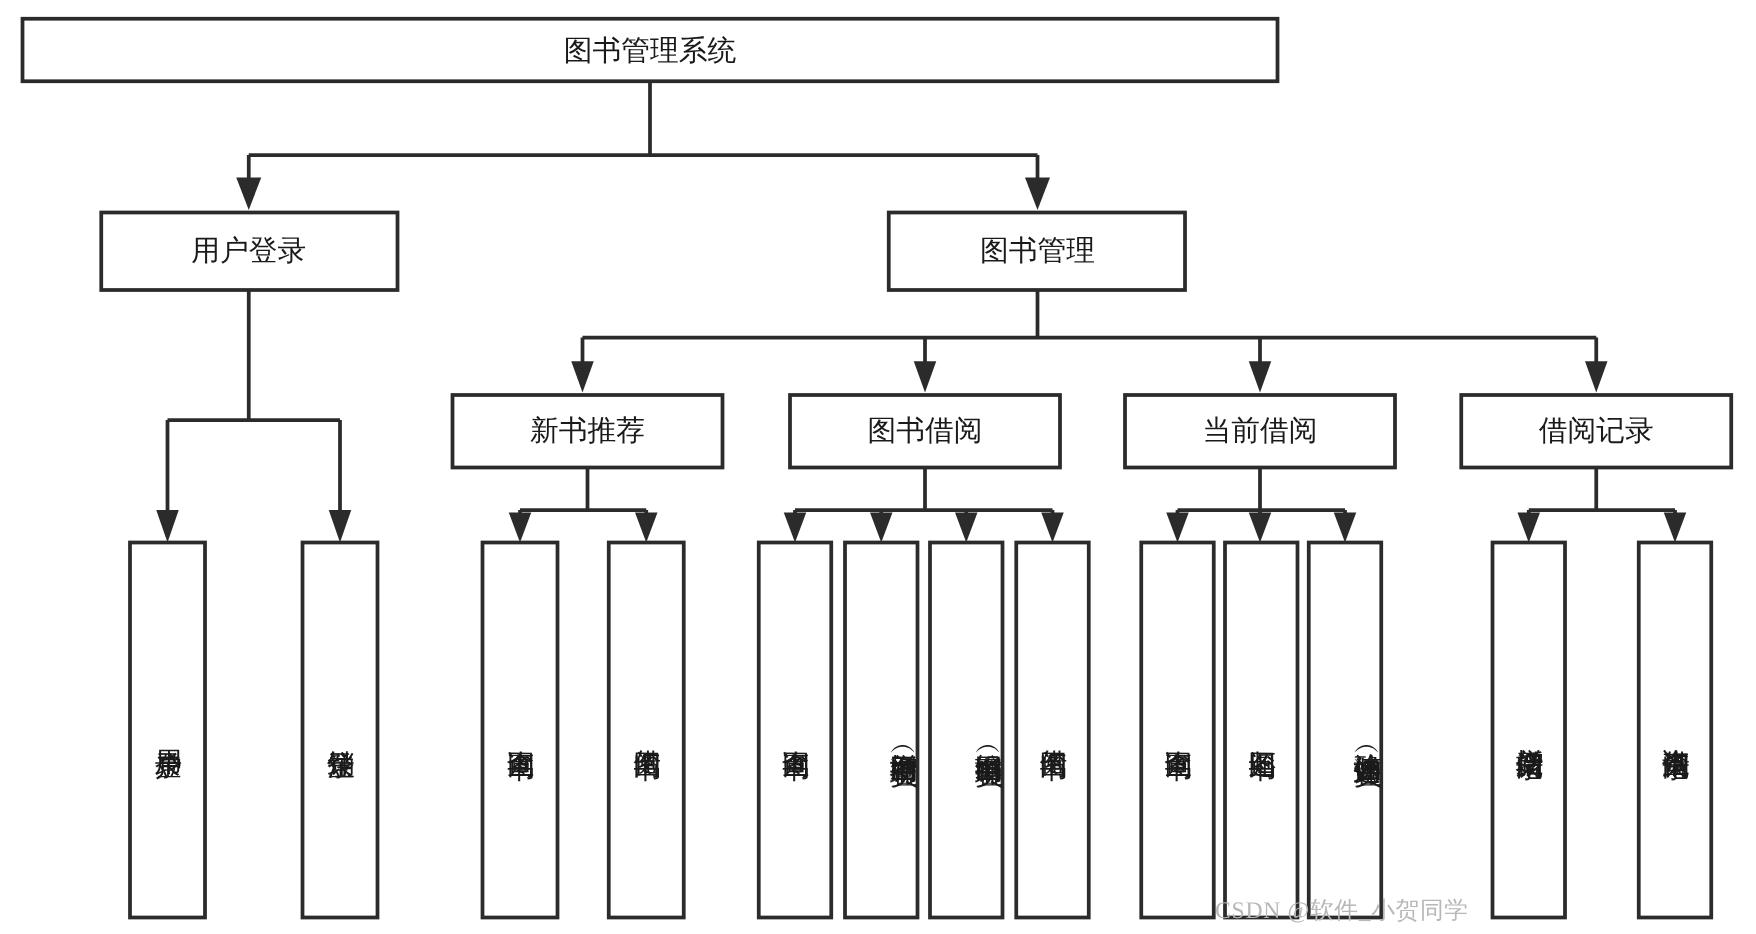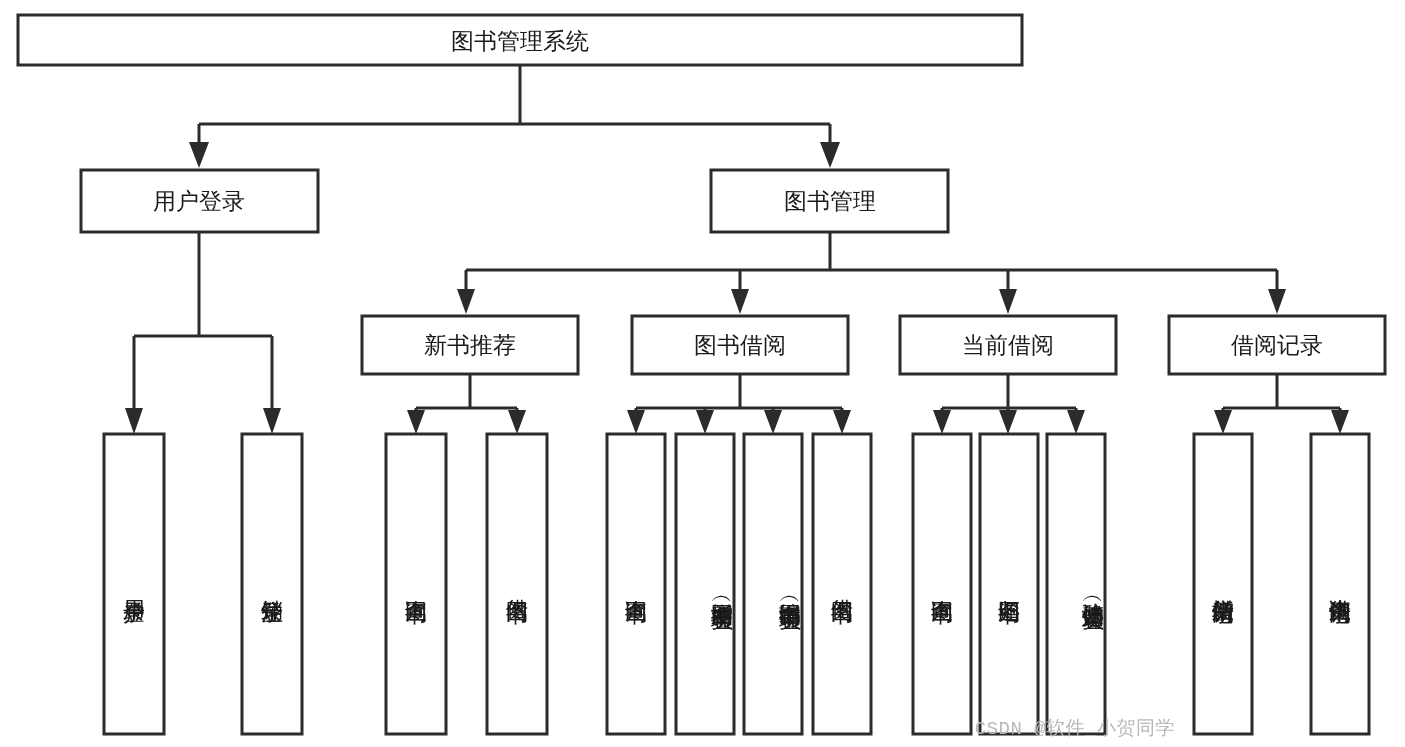--- a/index.html
+++ b/index.html
@@ -63,21 +63,21 @@
     align-items: center;
     justify-content: center;
     text-align: center;
     white-space: nowrap;
     pointer-events: none;
   }
   .watermark {
     position: absolute;
     right: 12px;
     bottom: 6px;
-    font-family: Liberation Mono, monospace;
+    font-family: Liberation Serif, serif;
     font-size: 19px;
     color: #b8b8b8;
     white-space: nowrap;
     letter-spacing: 0.5px;
   }
 </style>
 </head>
 <body>
 
 <div id="diagram-root">

